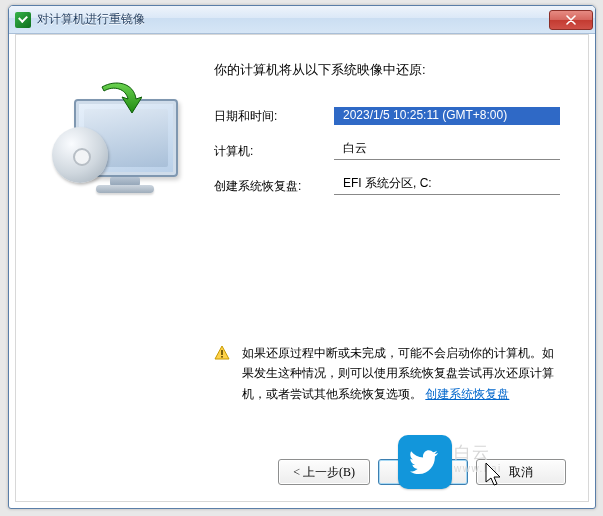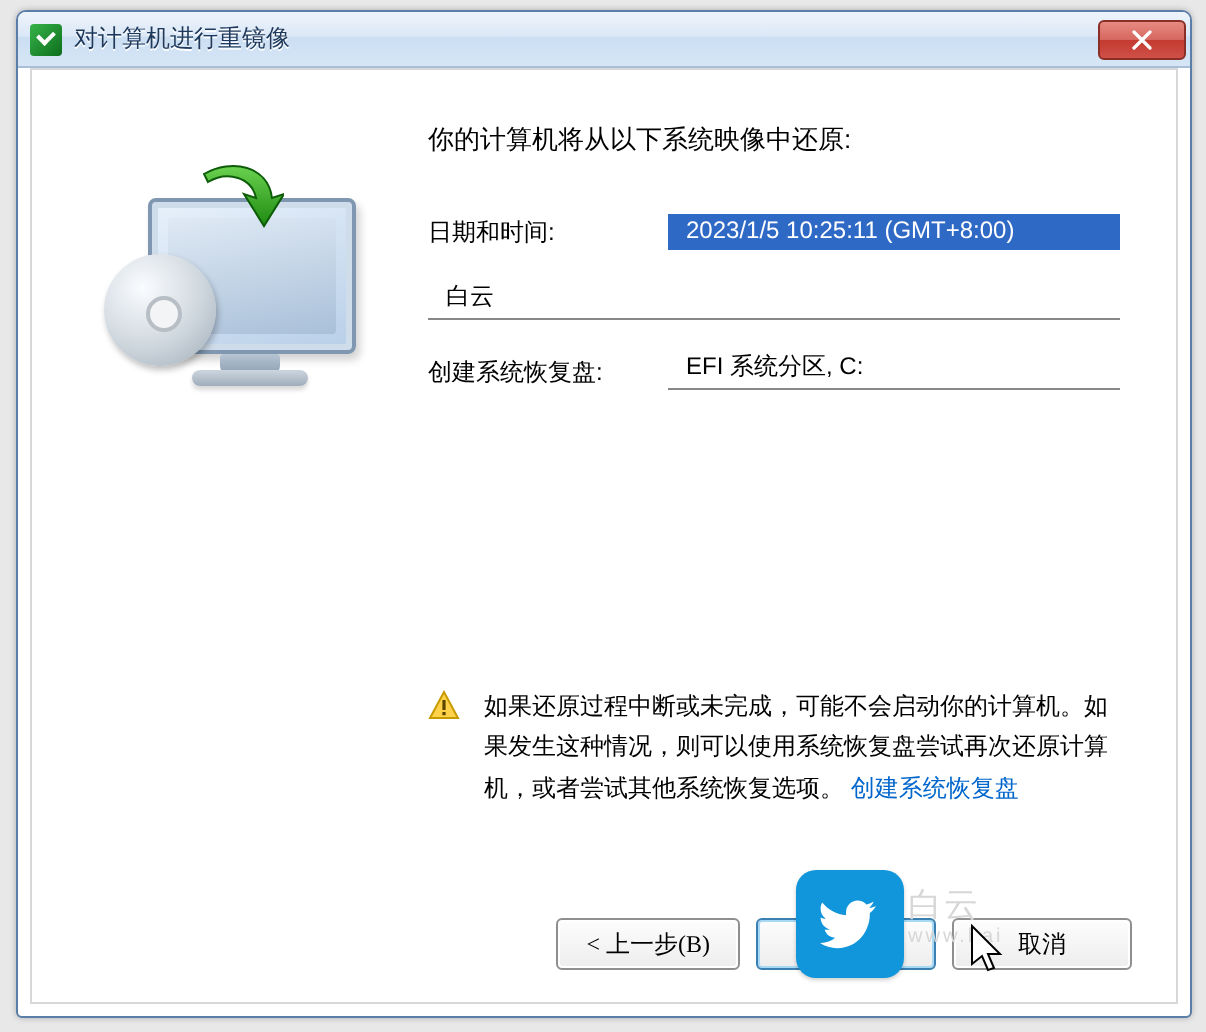--- a/index.html
+++ b/index.html
@@ -136,21 +136,21 @@
       left: 198px;
       right: 28px;
       top: 308px;
       display:flex;
       font-size:12px;
       line-height:1.7;
     }
     .warn-icon {
       width:18px; flex-shrink:0; margin-right:10px; margin-top:2px;
     }
-    .warn-text a { color:#0066cc; cursor:pointer; }
+    .warn-text a { color:#0066cc; text-decoration:underline; cursor:pointer; }
     .footer {
       position:absolute; left:0; right:0; bottom:0; height:58px;
       display:flex; align-items:center; justify-content:flex-end;
       padding-right: 22px;
       gap: 8px;
     }
     .btn {
       min-width: 90px;
       height: 24px;
       padding: 12px 14px;
@@ -235,20 +235,21 @@
 
       <div class="right-col">
         <div class="intro">你的计算机将从以下系统映像中还原:</div>
 
         <div class="info-row">
           <div class="info-label">日期和时间:</div>
           <div class="info-value selected">2023/1/5 10:25:11 (GMT+8:00)</div>
         </div>
 
         <div class="info-row">
+          <div class="info-label">计算机:</div>
           <div class="info-value">白云</div>
         </div>
 
         <div class="info-row">
           <div class="info-label">创建系统恢复盘:</div>
           <div class="info-value">EFI 系统分区, C:</div>
         </div>
       </div>
 
     </div>

